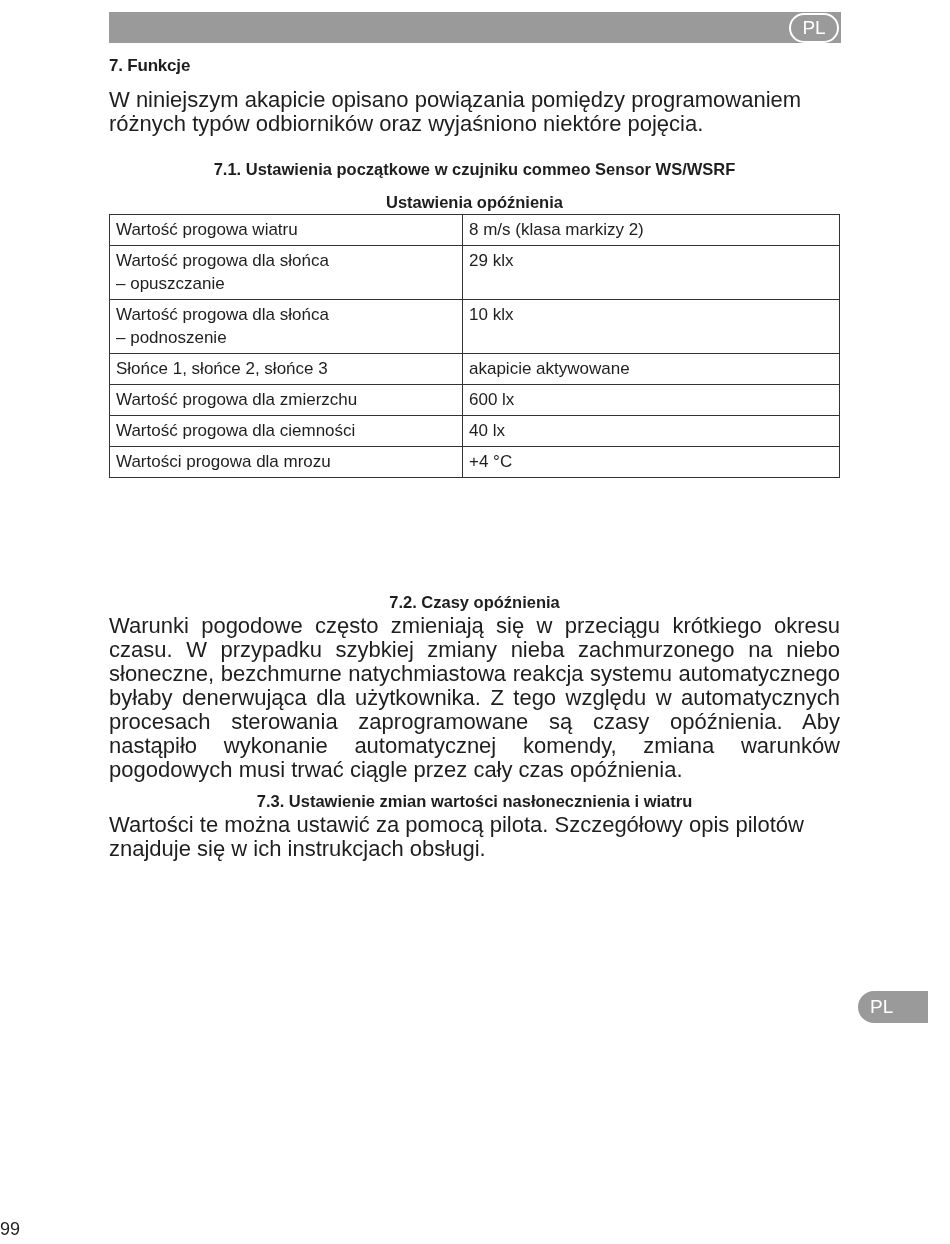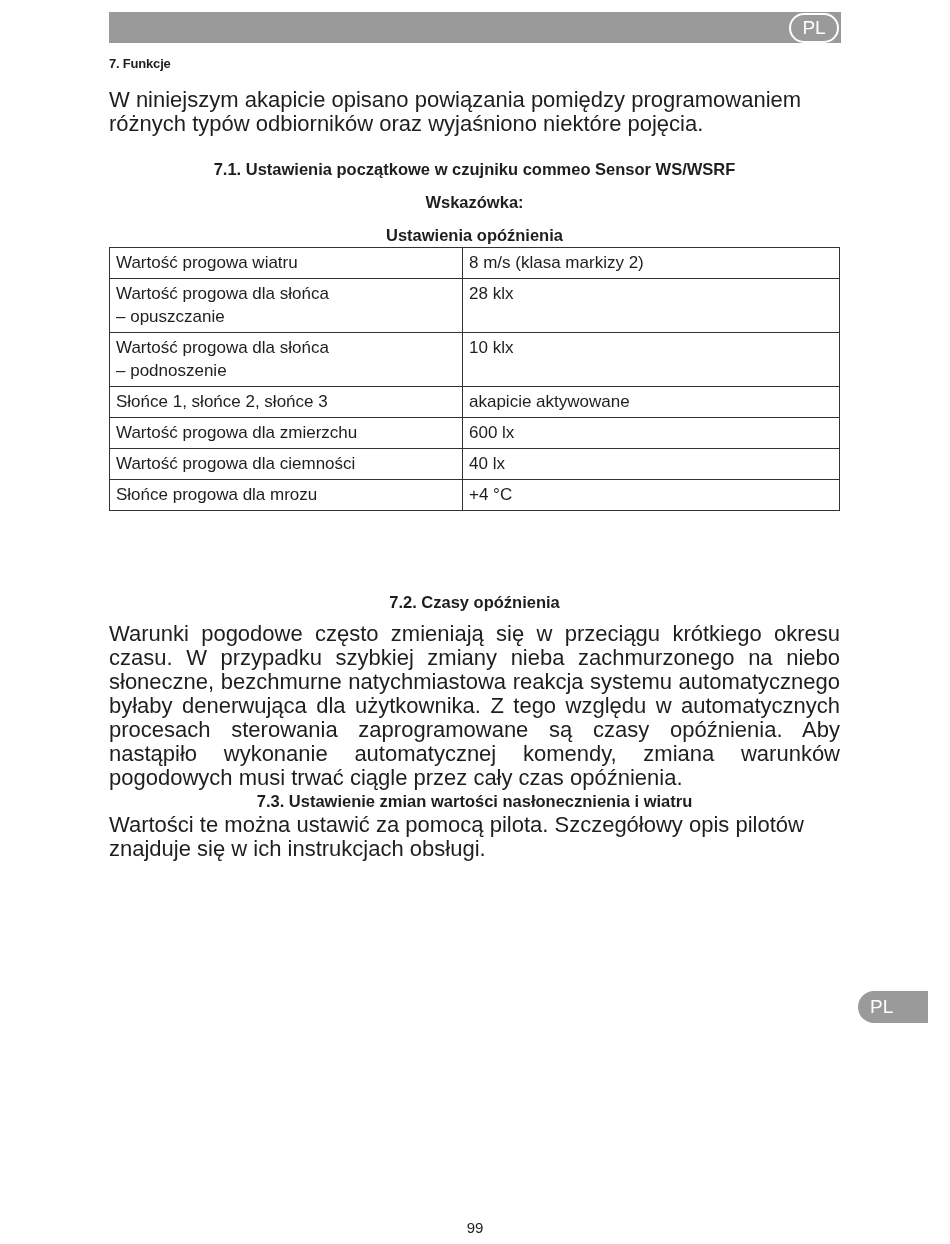--- a/index.html
+++ b/index.html
@@ -13,88 +13,87 @@
     }
     .lang-badge-top {
       position: absolute; left: 789px; top: 13px; width: 50px; height: 30px;
       border-radius: 15px; background: #9a9a9b; border: 2px solid #ffffff;
       box-sizing: border-box; color: #ffffff; font-size: 19px;
       display: flex; align-items: center; justify-content: center;
     }
     .content { position: absolute; left: 109px; width: 731px; }
     h1 {
       position: absolute; left: 109px; top: 56px; margin: 0;
-      font-size: 13px; font-weight: bold; letter-spacing: -0.2px;
+      font-size: 17px; font-weight: bold; letter-spacing: -0.2px;
     }
     .p { font-size: 22px; line-height: 24px; margin: 0; }
     .h2 { font-size: 16.5px; font-weight: bold; line-height: 24px; margin: 0; text-align: center; }
-    .justify { text-align: justify; margin-top: 8px; }
+    .justify { text-align: justify; }
     table {
       border-collapse: collapse; width: 731px; font-size: 17px;
     }
     td {
       border: 1px solid #333333; padding: 3px 6px 4px 6px; vertical-align: top;
       line-height: 23px;
     }
     td.c1 { width: 340px; }
     .lang-tab-side {
       position: absolute; left: 858px; top: 991px; width: 70px; height: 32px;
       background: #9a9a9b; border-radius: 16px 0 0 16px; color: #ffffff;
       font-size: 19px; display: flex; align-items: center; padding-left: 12px;
       box-sizing: border-box;
     }
     .page-number {
-      position: absolute; left: 0; width: 950px; top: 1219px; text-align: center;
-      font-size: 15px;
+      position: absolute; left: 0; width: 950px; top: 1219px; 
+      font-size: 18px;
     }
   </style>
 </head>
 <body>
 
 <div class="header-bar"></div>
 <div class="lang-badge-top">PL</div>
 
 <h1>7. Funkcje</h1>
 
 <div class="content" style="top:88px;">
   <p class="p">W niniejszym akapicie opisano powiązania pomiędzy programowaniem różnych typów odbiorników oraz wyjaśniono niektóre pojęcia.</p>
 </div>
 
 <div class="content" style="top:157px;">
   <p class="h2">7.1. Ustawienia początkowe w czujniku commeo Sensor WS/WSRF</p>
-  <p class="h2" style="margin-top:9px;">Wskazówka:</p>
   <p class="h2" style="margin-top:9px;">Ustawienia opóźnienia</p>
   <table>
     <tbody>
         <tr>
       <td class="c1"><span>Wartość progowa wiatru</span></td>
       <td>8 m/s (klasa markizy 2)</td>
     </tr>
     <tr>
       <td class="c1"><span>Wartość progowa dla słońca</span><br><span>– opuszczanie</span></td>
-      <td>28 klx</td>
+      <td>29 klx</td>
     </tr>
     <tr>
       <td class="c1"><span>Wartość progowa dla słońca</span><br><span>– podnoszenie</span></td>
       <td>10 klx</td>
     </tr>
     <tr>
       <td class="c1"><span>Słońce 1, słońce 2, słońce 3</span></td>
       <td>akapicie aktywowane</td>
     </tr>
     <tr>
       <td class="c1"><span>Wartość progowa dla zmierzchu</span></td>
       <td>600 lx</td>
     </tr>
     <tr>
       <td class="c1"><span>Wartość progowa dla ciemności</span></td>
       <td>40 lx</td>
     </tr>
     <tr>
-      <td class="c1"><span>Słońce progowa dla mrozu</span></td>
+      <td class="c1"><span>Wartości progowa dla mrozu</span></td>
       <td>+4 °C</td>
     </tr>
   </tbody>
     </table>
 </div>
 
 <div class="content" style="top:590px;">
   <p class="h2">7.2. Czasy opóźnienia</p>
   <p class="p justify">Warunki pogodowe często zmieniają się w przeciągu krótkiego okresu czasu. W przypadku szybkiej zmiany nieba zachmurzonego na niebo słoneczne, bezchmurne natychmiastowa reakcja systemu automatycznego byłaby denerwująca dla użytkownika. Z tego względu w automatycznych procesach sterowania zaprogramowane są czasy opóźnienia. Aby nastąpiło wykonanie automatycznej komendy, zmiana warunków pogodowych musi trwać ciągle przez cały czas opóźnienia.</p>
 </div>

